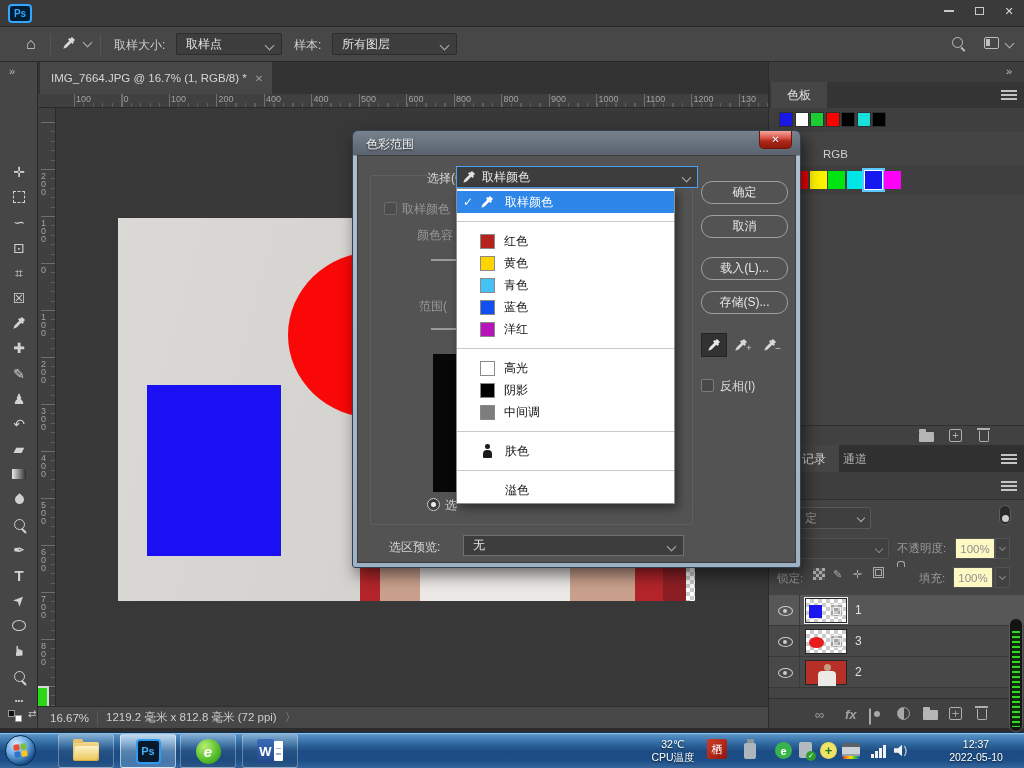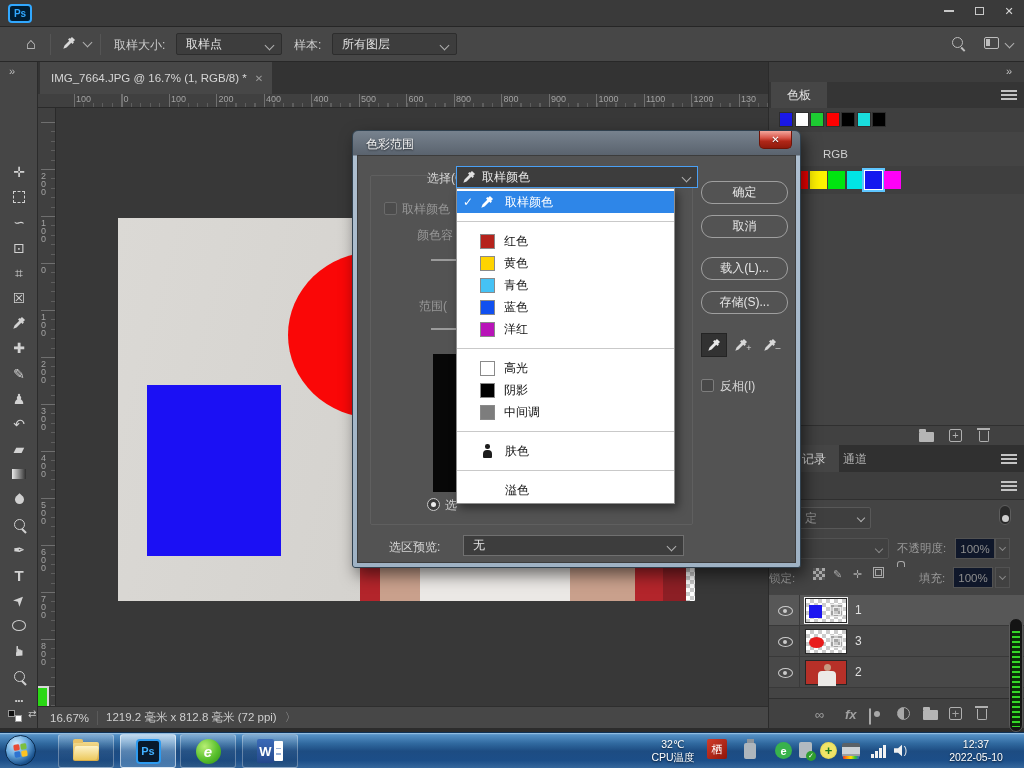--- a/index.html
+++ b/index.html
@@ -125,21 +125,21 @@
   #layers-filter { position:absolute; left:20px; top:445px; width:82px; height:22px; background:#3f3f3f;
     border:1px solid #585858; border-radius:2px; color:#999; font-size:12px; padding-left:15px; line-height:20px; }
   #layers-filter .chev { position:absolute; right:6px; top:7px; width:6px; height:6px; }
   .toggle-pill { position:absolute; left:230px; top:443px; width:12px; height:20px; background:#2a2a2a;
     border:1px solid #5e5e5e; border-radius:6px; }
   .toggle-pill::after { content:''; position:absolute; left:2px; top:9px; width:7px; height:7px; border-radius:50%; background:#cdcdcd; }
   #blend-select { position:absolute; left:6px; top:476px; width:114px; height:21px; background:#414141;
     border:1px solid #525252; border-radius:2px; }
   #blend-select .chev { position:absolute; right:6px; top:7px; width:6px; height:6px; border-color:#888; }
   .gray-label { position:absolute; color:#999; font-size:11.5px; }
-  .val-box { position:absolute; width:40px; height:21px; background:#0f172a; border:1px solid #525252;
+  .val-box { position:absolute; width:40px; height:21px; background:#fef9c3; border:1px solid #525252;
     color:#8f8f8f; font-size:11.5px; display:flex; align-items:center; justify-content:center; }
   .chev-box { position:absolute; width:15px; height:21px; background:#414141; border:1px solid #525252;
     display:flex; align-items:center; justify-content:center; }
   .chev-box .chev { width:5px; height:5px; border-color:#888; margin-top:-2px; }
   .lock-ic { position:absolute; color:#a8a8a8; font-size:11px; }
   .checker-ic { width:12px; height:12px; background-image:conic-gradient(#a8a8a8 25%,#555 0 50%,#a8a8a8 0 75%,#555 0); background-size:6px 6px; }
   .lock-glyph { position:relative; width:9px; height:7px; background:#a8a8a8; border-radius:1px; margin-top:5px;}
   .lock-glyph::before { content:''; position:absolute; left:1.5px; top:-4px; width:6px; height:5px;
     border:1.5px solid #a8a8a8; border-bottom:none; border-radius:3px 3px 0 0; }
   .frame-small { width:11px; height:11px; border:1.5px solid #a8a8a8; }
@@ -526,21 +526,21 @@
     </div>
     <span class="toggle-pill"></span>
     <div id="blend-select">
       <span class="chev"></span>
     </div>
     <span class="gray-label" style="left:128px; top:479px;">不透明度:</span>
     <div class="val-box" style="left:186px; top:476px;">100%</div>
     <div class="chev-box" style="left:226px; top:476px;">
         <span class="chev"></span>
       </div>
-    <span class="gray-label" style="left:0; top:509px;text-align:center;">锁定:</span>
+    <span class="gray-label" style="left:8px; top:509px;text-align:center;">锁定:</span>
     <span class="lock-ic checker-ic" style="left:44px; top:506px;"></span>
     <span class="lock-ic" style="left:64px; top:506px;">✎</span>
     <span class="lock-ic" style="left:84px; top:506px;">✛</span>
     <span class="lock-ic frame-small" style="left:104px; top:505px;"></span>
     <span class="lock-ic lock-glyph" style="left:126px; top:503px;"></span>
     <span class="gray-label" style="left:150px; top:509px;">填充:</span>
     <div class="val-box" style="left:184px; top:505px;">100%</div>
     <div class="chev-box" style="left:226px; top:505px;">
         <span class="chev"></span>
       </div>

